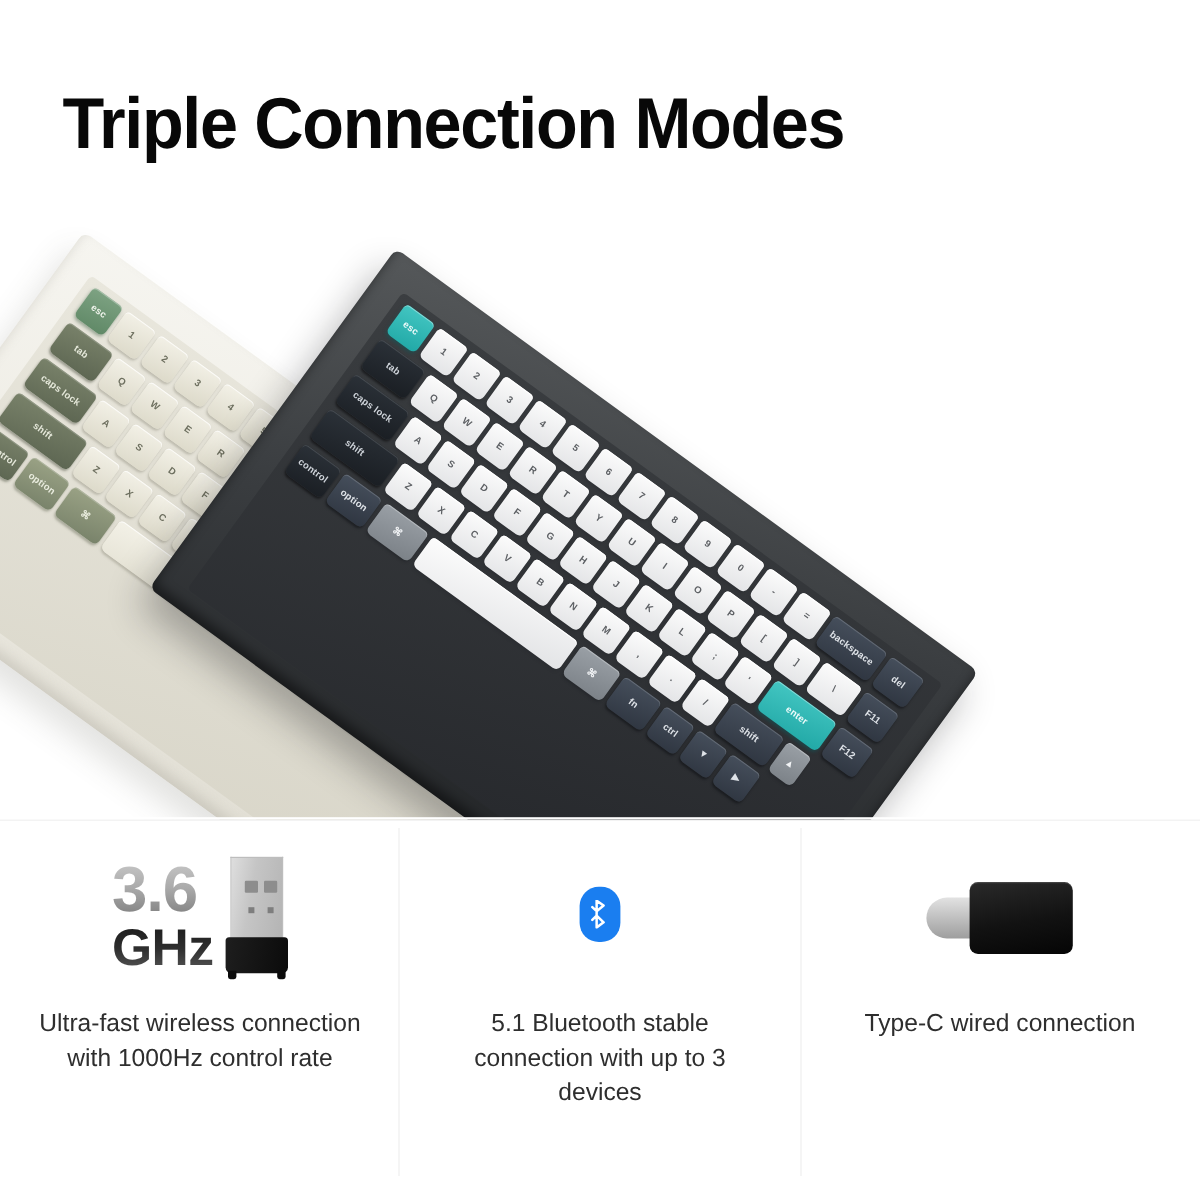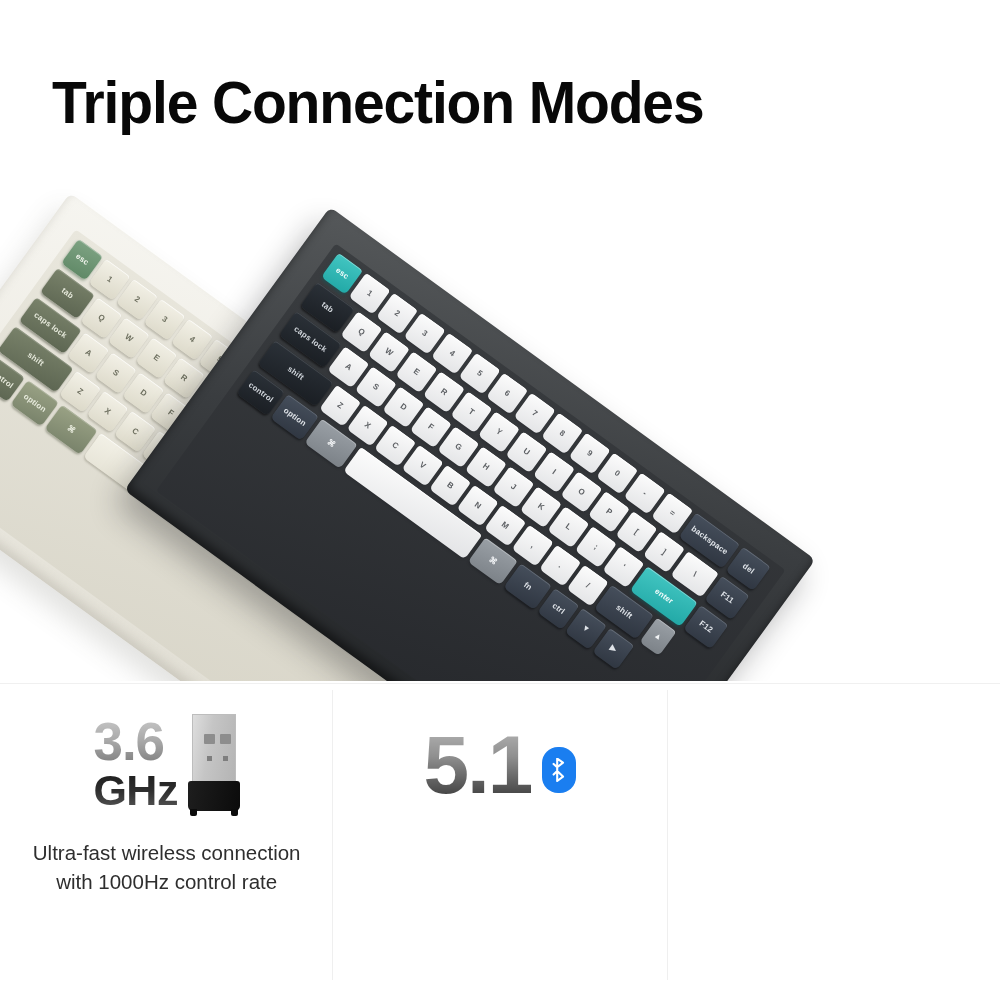--- a/index.html
+++ b/index.html
@@ -457,23 +457,32 @@
           <div class="dongle-foot f2"></div>
         </div>
       </div>
     </div>
     <div class="feat-caption">Ultra-fast wireless connection with 1000Hz control rate</div>
   </div>
 
   <div class="feat">
     <div class="feat-visual">
       <div class="bt-lockup">
-        <div class="bt-num">5.1</div>
         <div class="bt-badge">
           <svg width="15" height="24" viewBox="0 0 15 24">
             <path d="M5.2 0.6 L5.2 9.3 L1.6 5.9 M5.2 9.3 L11.0 4.6 L5.2 0.6 M5.2 9.3 L5.2 23.0 L11.0 18.6 L5.2 13.0 M5.2 13.0 L1.6 16.6" fill="none" stroke="#ffffff" stroke-width="2.1" stroke-linecap="round" stroke-linejoin="round"></path>
           </svg>
         </div>
       </div>
     </div>
+    <div class="feat-caption">5.1 Bluetooth stable connection with up to 3 devices</div>
   </div>
 
+  <div class="feat">
+    <div class="feat-visual">
+      <div class="typec">
+        <div class="typec-plug"></div>
+        <div class="typec-shell"></div>
+      </div>
+    </div>
+    <div class="feat-caption">Type-C wired connection</div>
+  </div>
 </div>
 
 </body></html>

